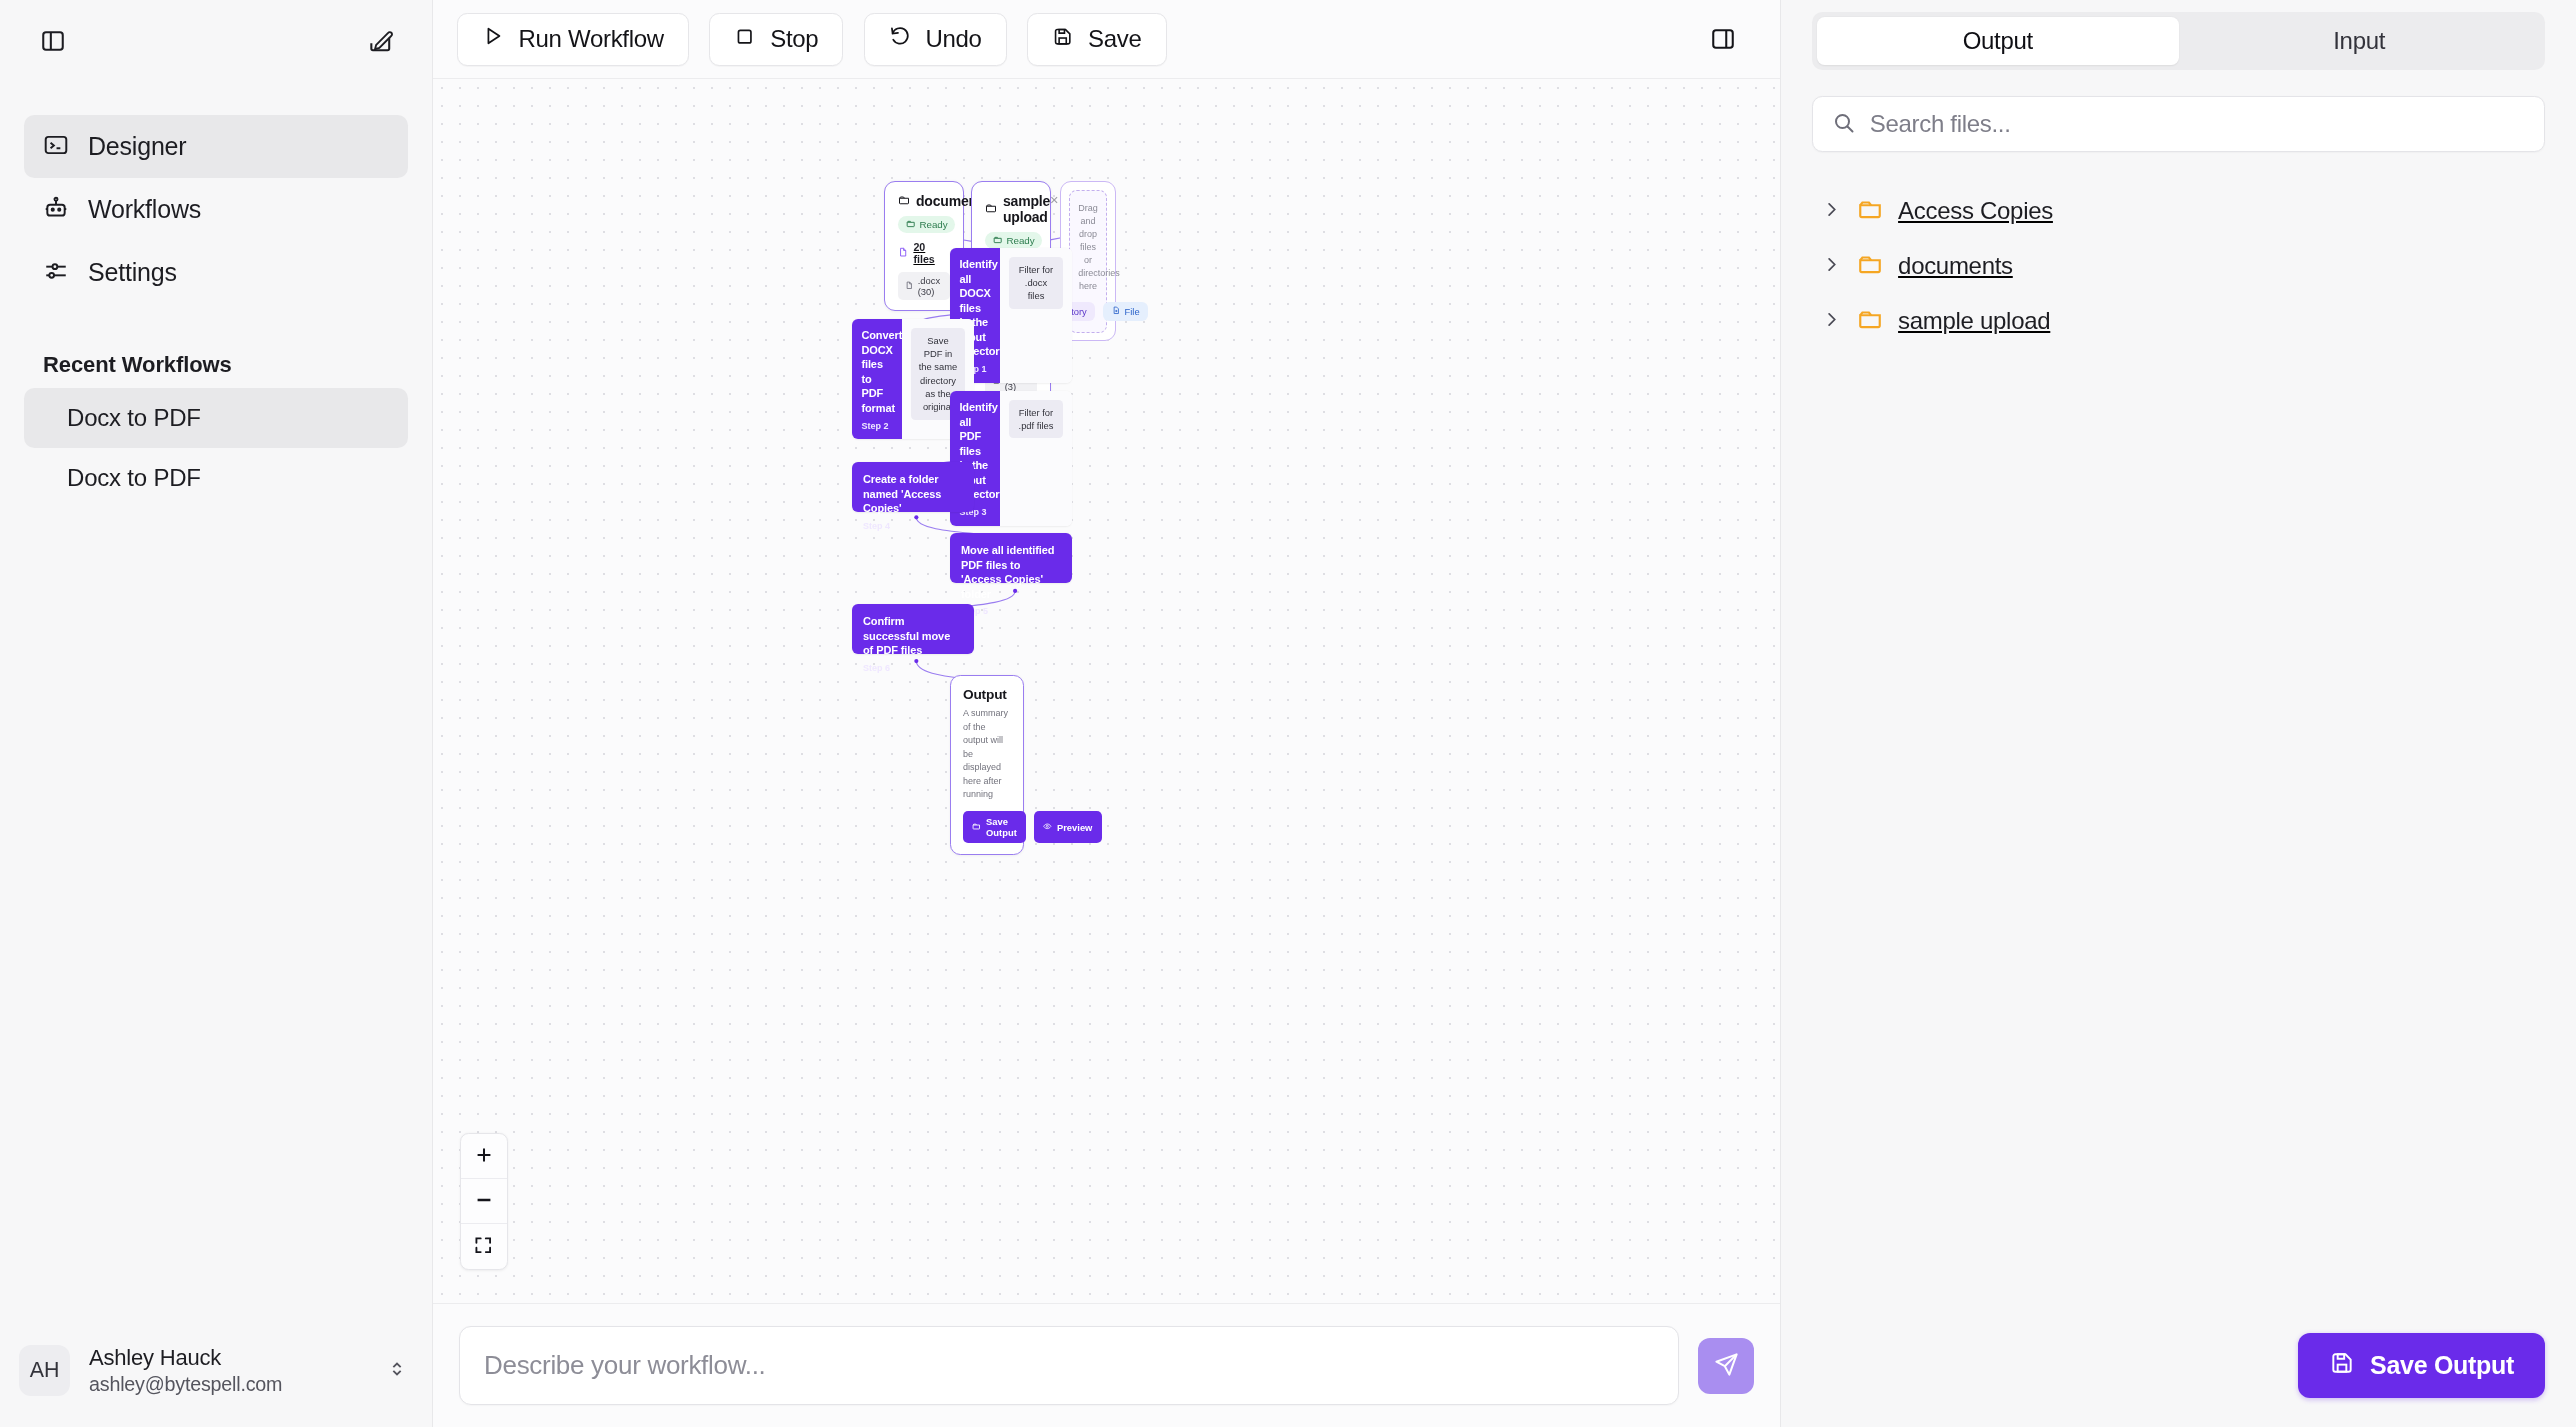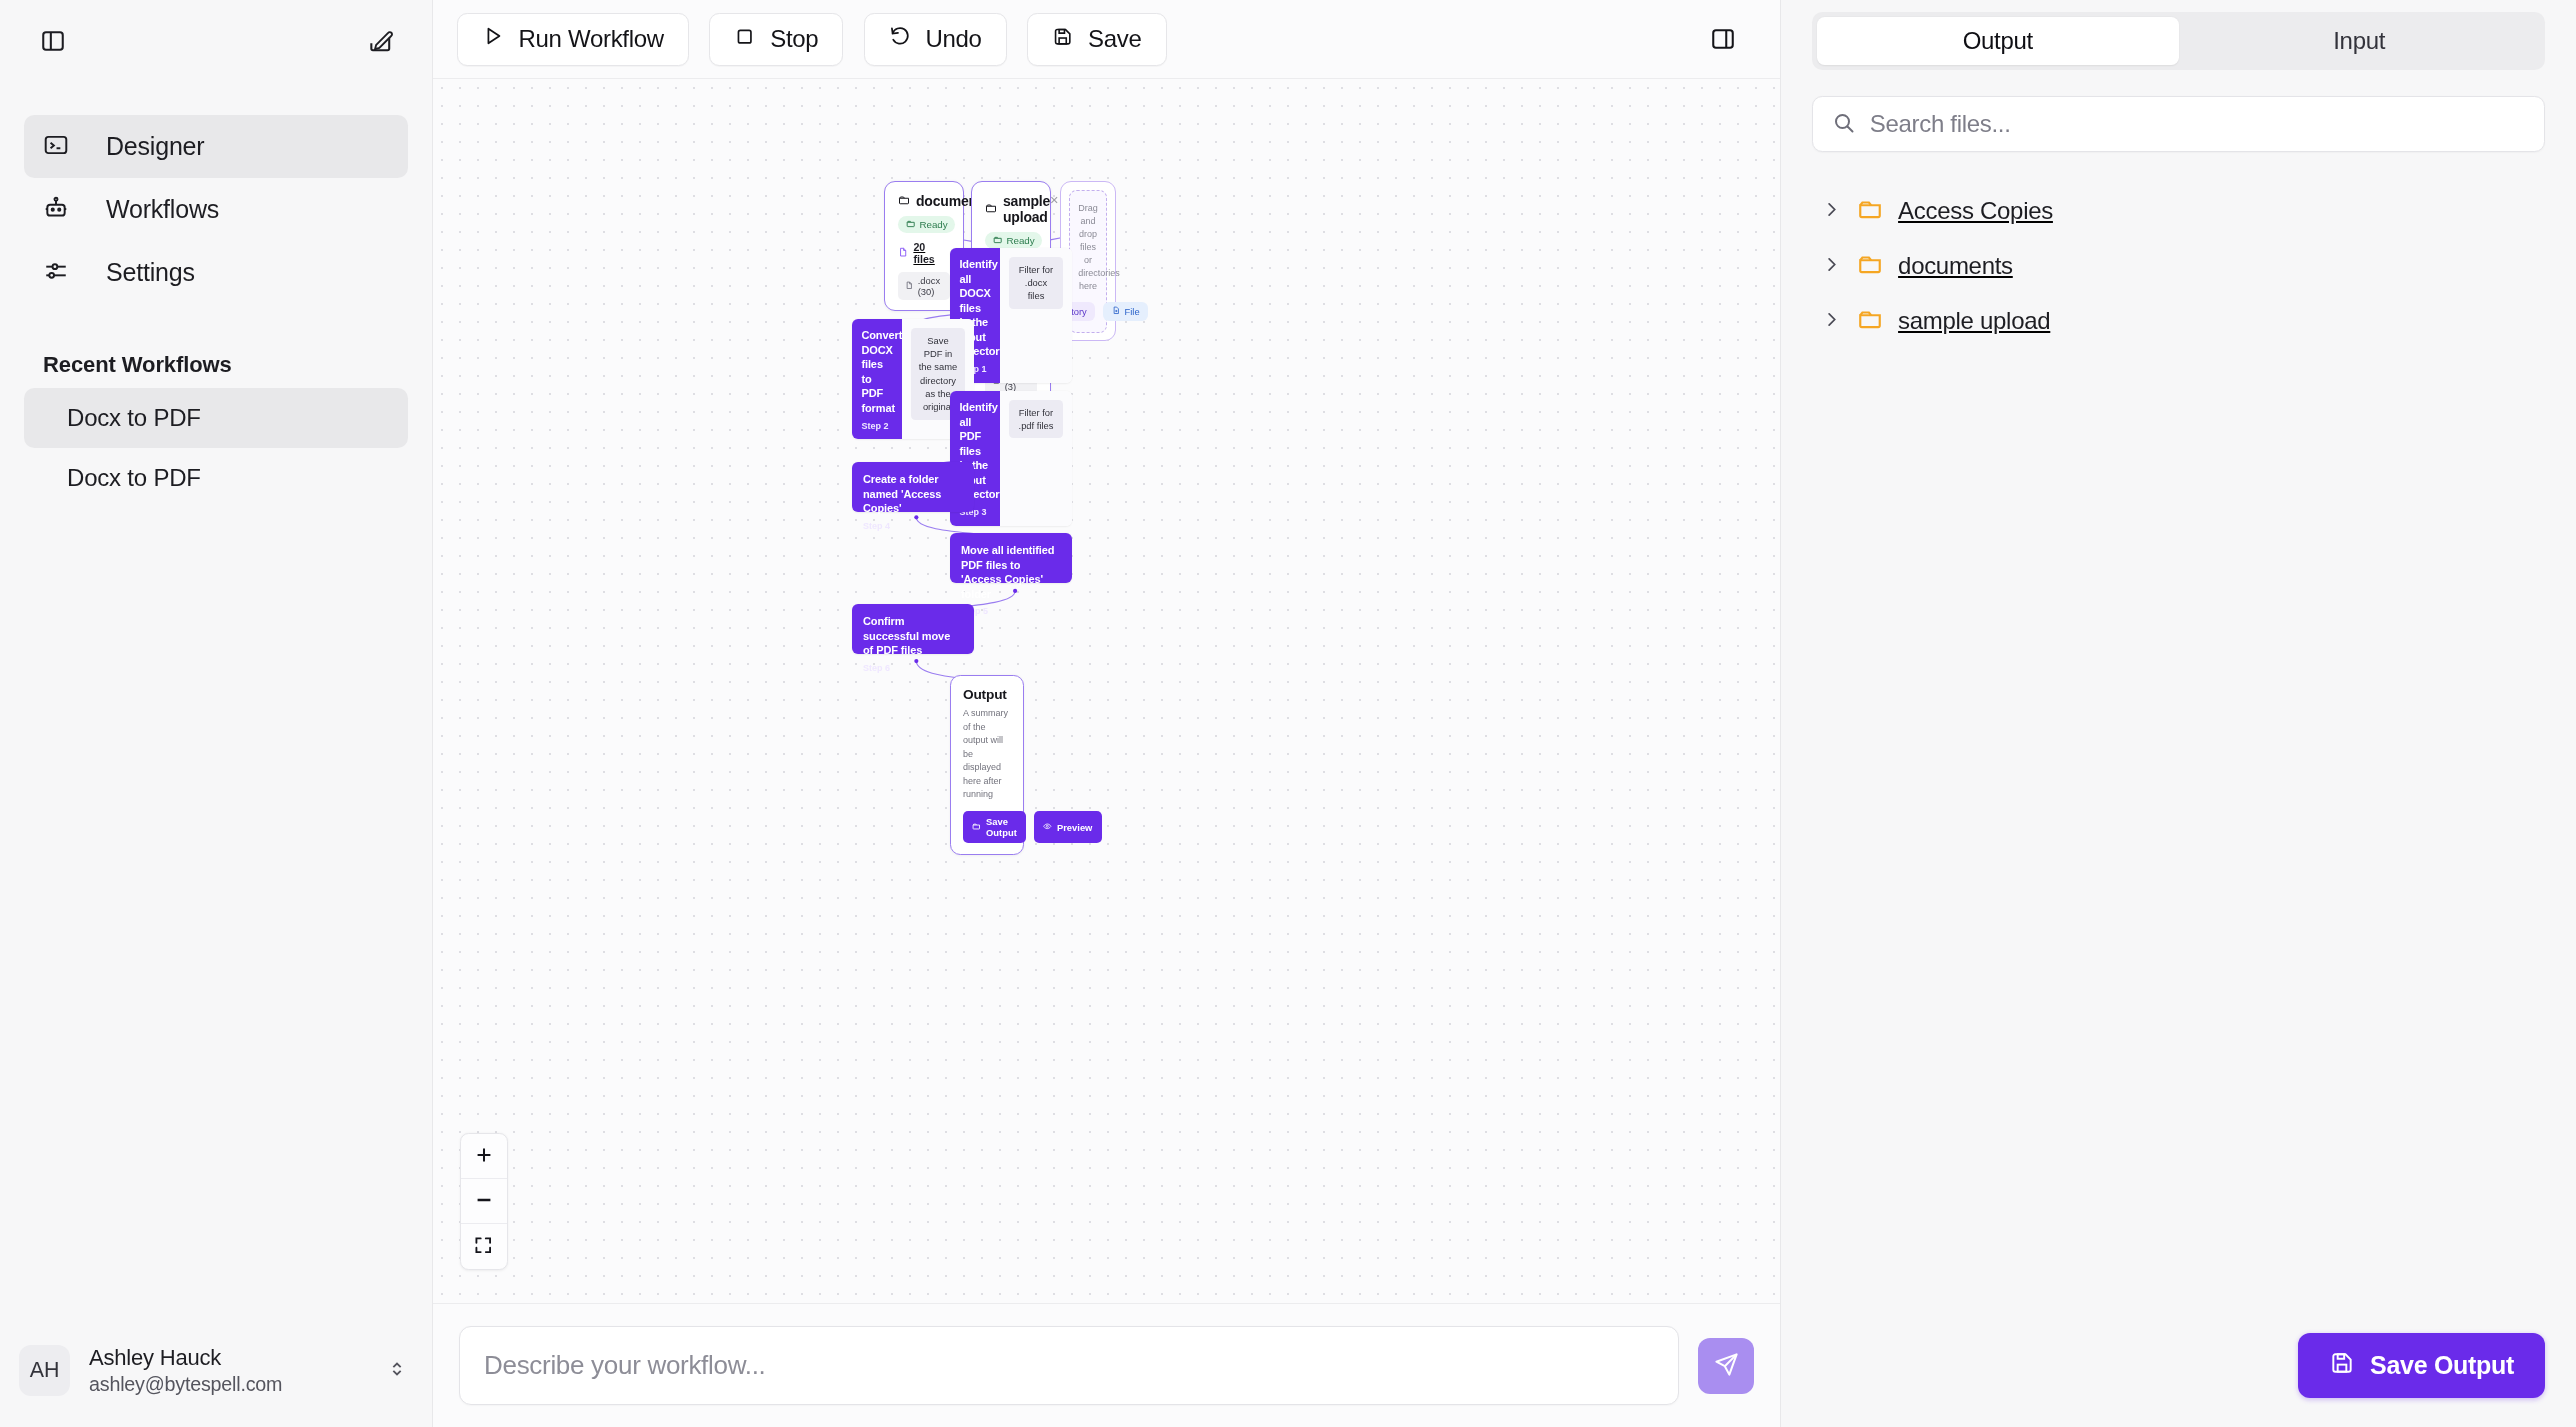--- a/index.html
+++ b/index.html
@@ -28,21 +28,21 @@
     align-items: center; justify-content: center;
     border-radius: 6.8px; cursor: pointer;
   }
   .sidebar-nav { padding: 33px 24px 0 24px; }
   .nav-item {
     display: flex; align-items: center; gap: 19px;
     height: 63px; padding: 0 19px; border-radius: 10.3px;
     cursor: pointer; color: #1d1d22;
   }
   .nav-item.active { background: #e8e8ea; }
-  .nav-label { font-size: 25px; letter-spacing: -0.2px; margin-left: 18px; }
+  .nav-label { font-size: 25px; letter-spacing: -0.2px; }
   .section-title {
     font-size: 22px; font-weight: 700; color: #1d1d22;
     padding: 48px 43px 10.3px 43px; letter-spacing: -0.1px;
   }
   .recent-item {
     height: 60px; display: flex; align-items: center;
     padding: 0 43px; margin: 0 24px; border-radius: 10.3px;
     font-size: 24px; color: #1d1d22; cursor: pointer;
     letter-spacing: -0.2px;
   }

